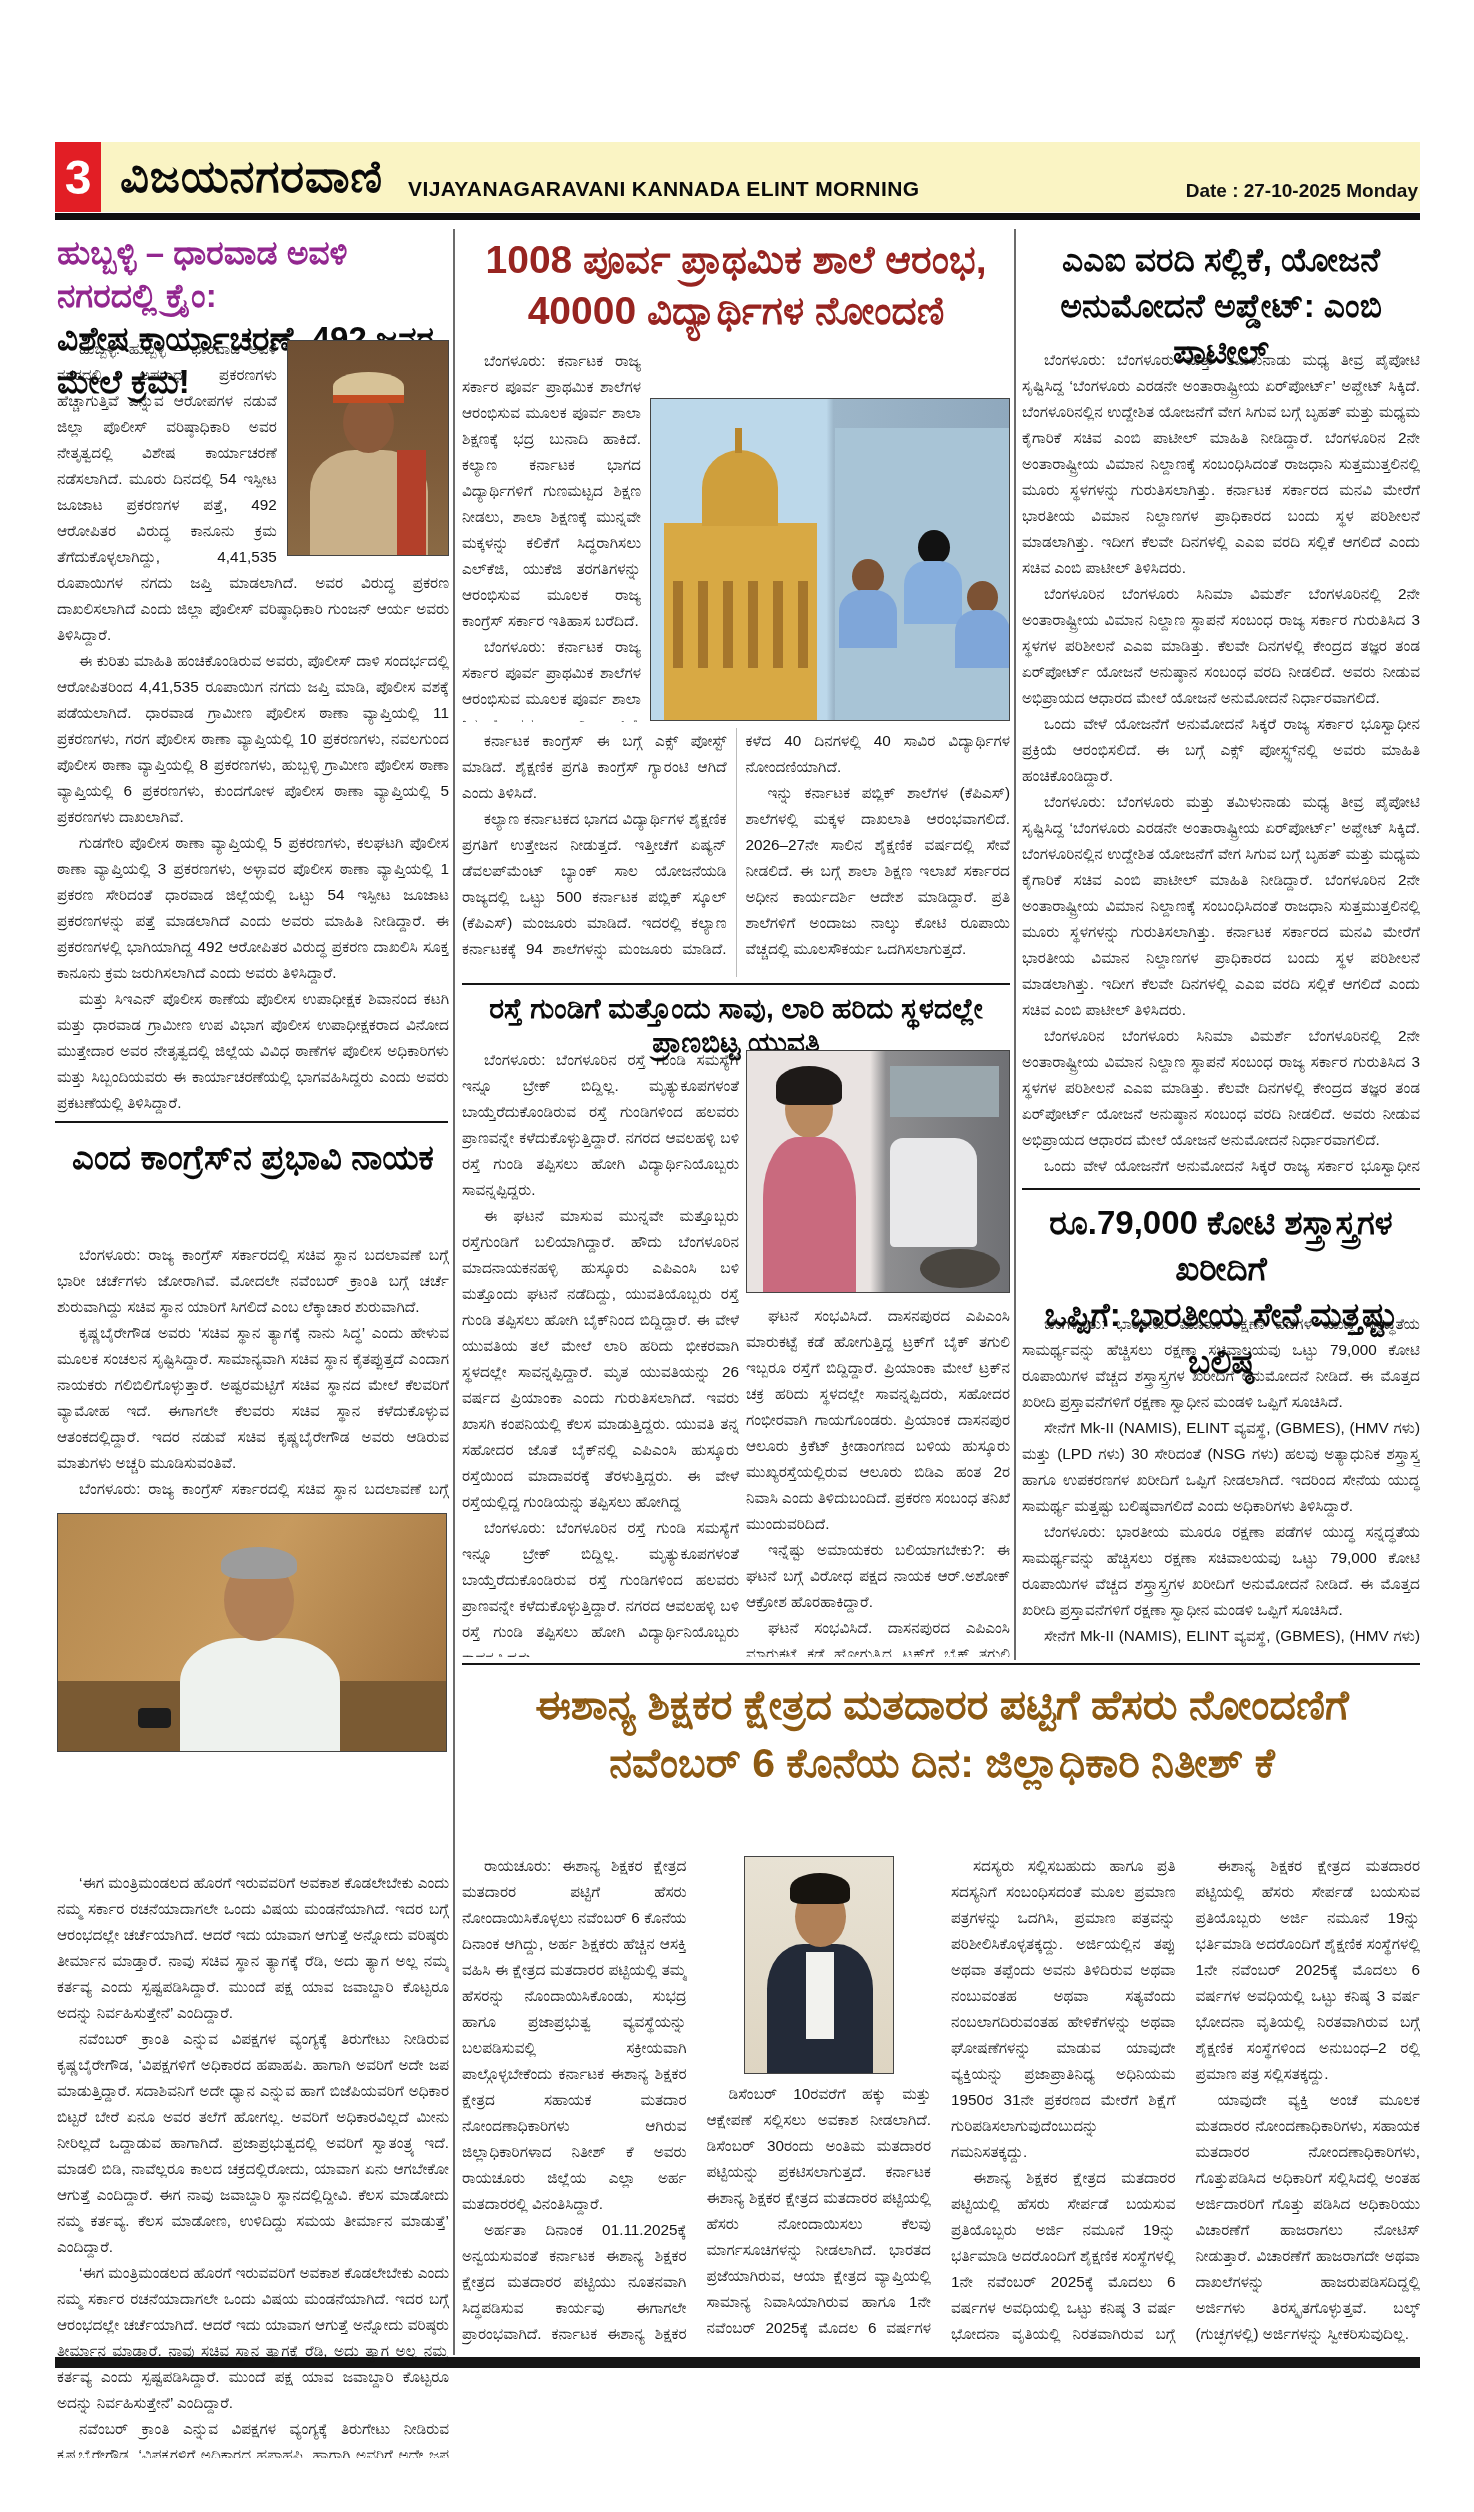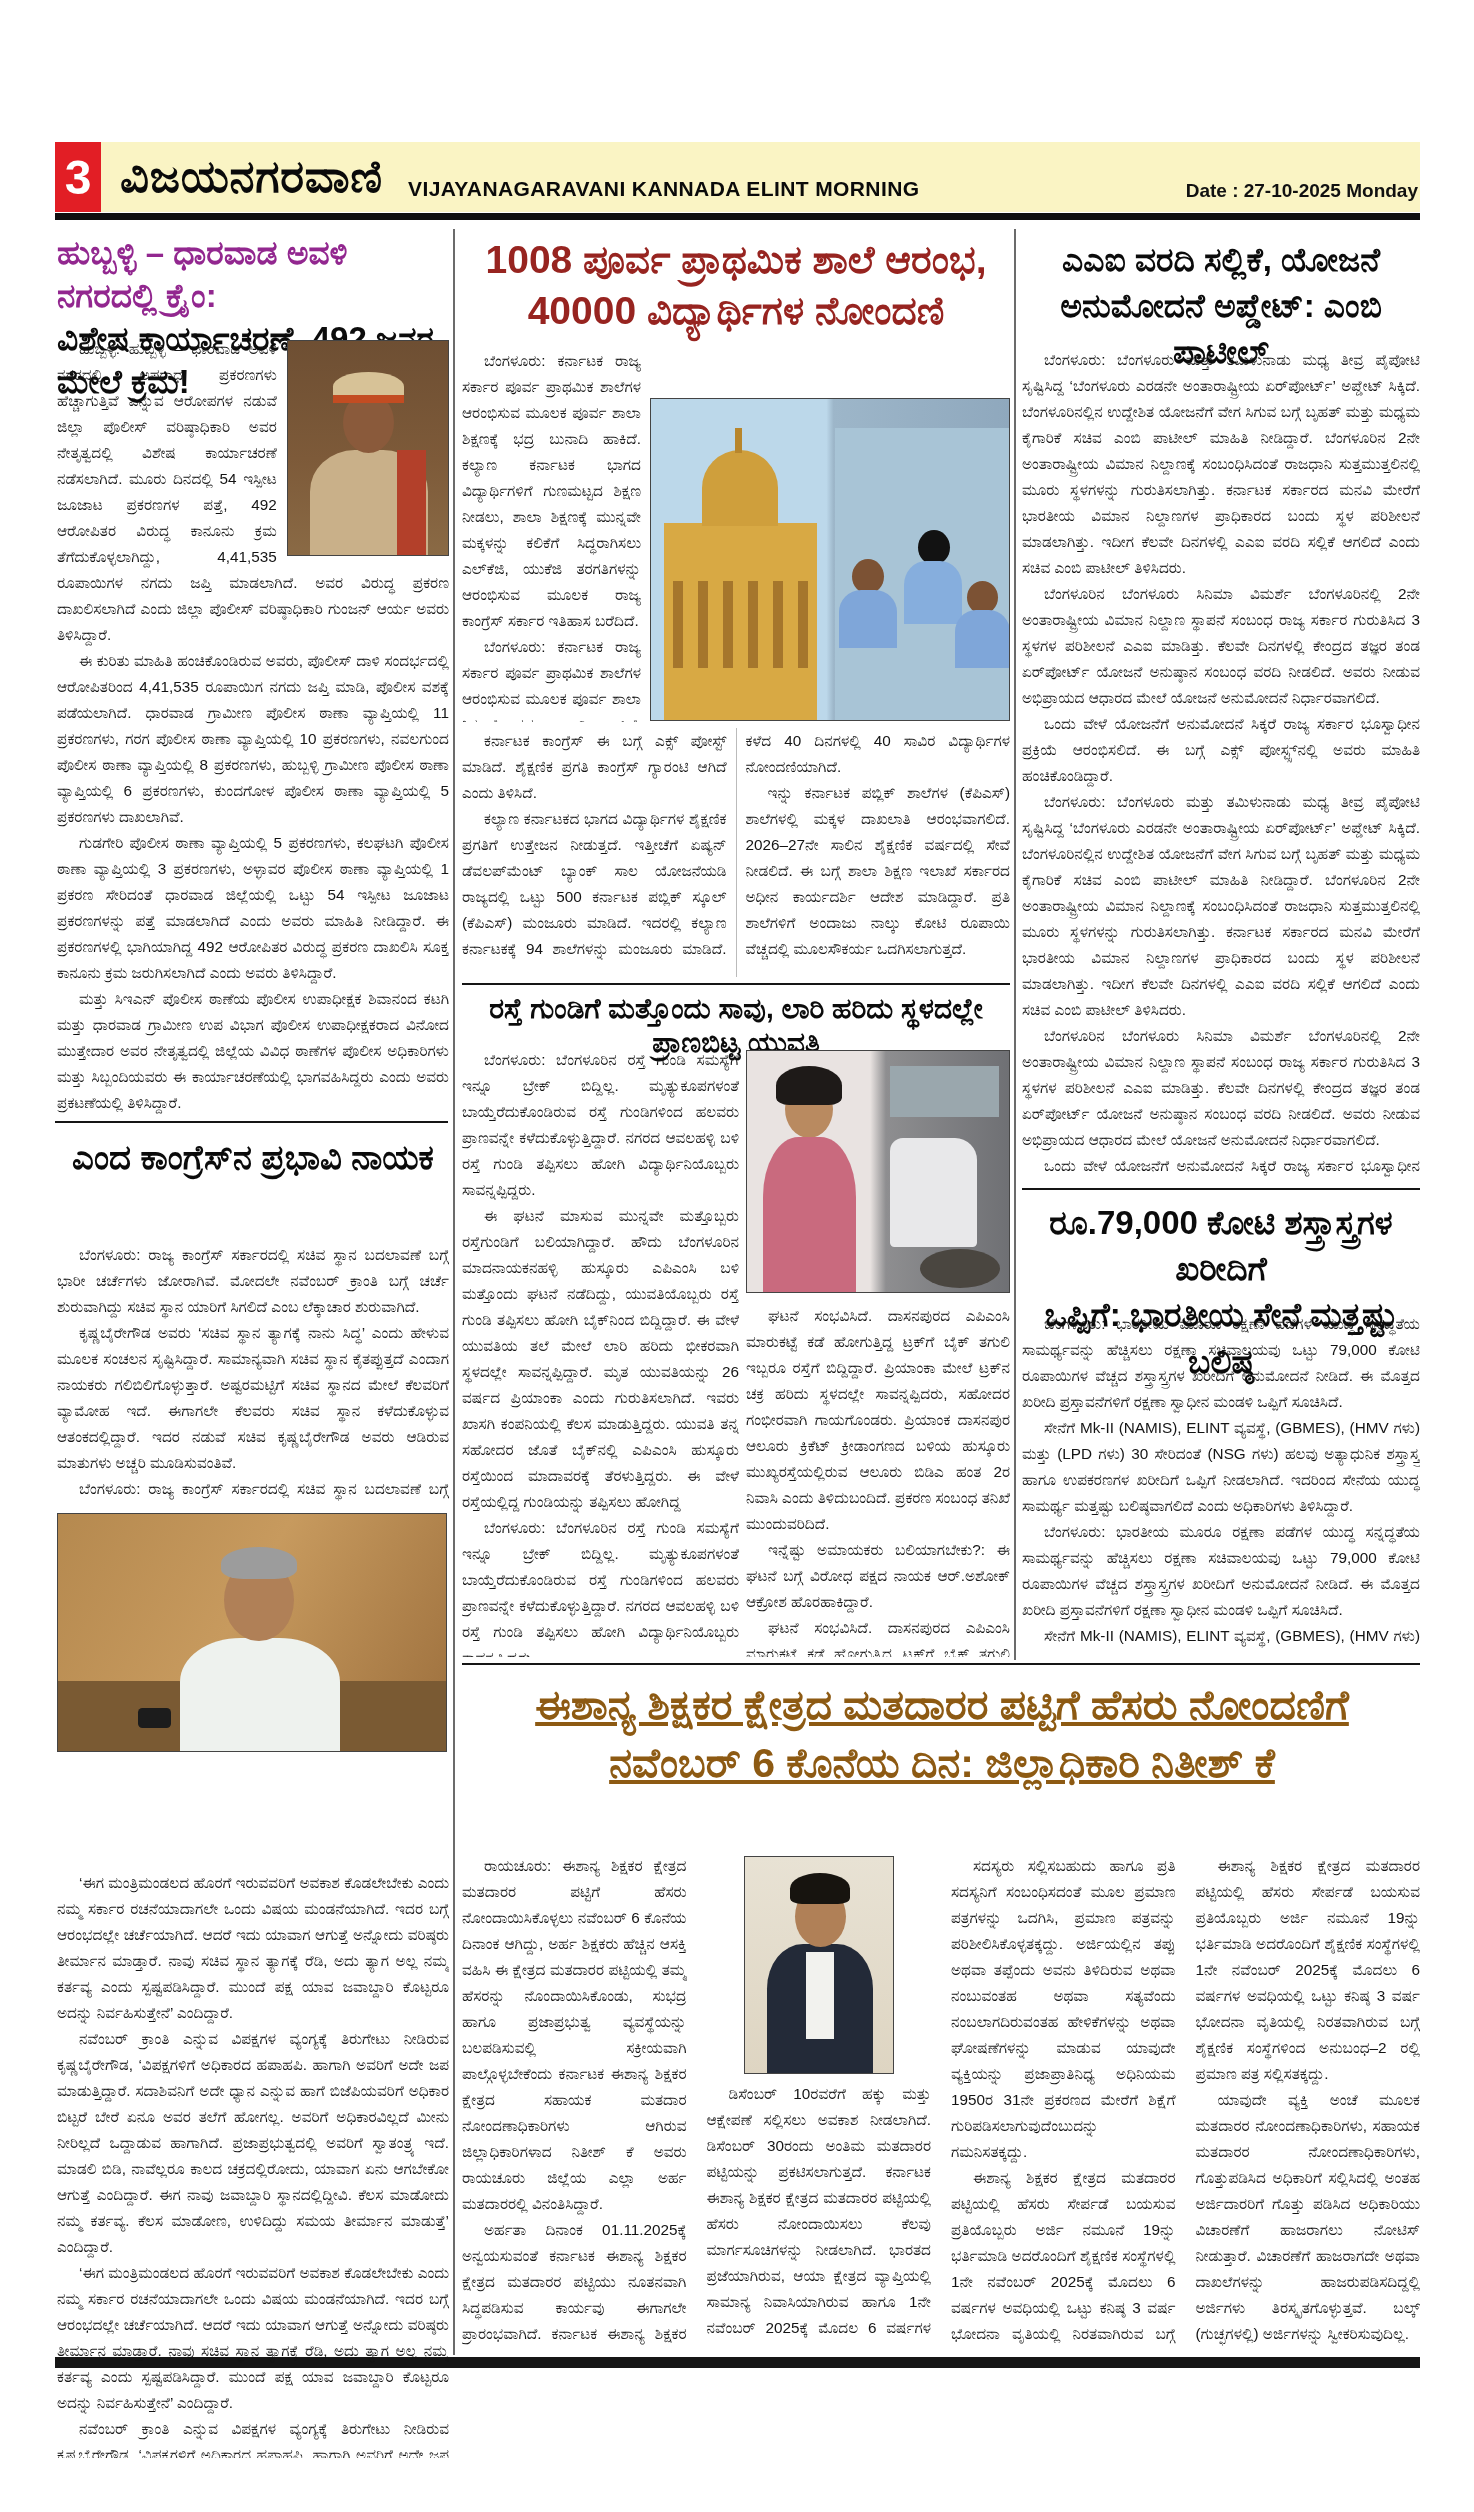--- a/index.html
+++ b/index.html
@@ -22,21 +22,21 @@
   
   .hl{font-weight:bold;line-height:1.28;text-align:center;}
   #hl-lt{left:57px;top:232px;width:392px;font-size:33px;text-align:left;line-height:1.3;}
   #hl-lt .l1{color:#92278f;}
   #hl-lt .l2{color:#0c0c0c;}
   #hl-ct{left:462px;top:234px;width:548px;font-size:39px;color:#972420;line-height:1.32;}
   #hl-rt{left:1022px;top:237px;width:398px;font-size:33px;color:#0b0b0b;line-height:1.4;}
   #hl-lb{left:57px;top:1135px;width:392px;font-size:34px;color:#0b0b0b;line-height:1.35;}
   #hl-cm{left:462px;top:992px;width:548px;font-size:28px;color:#0b0b0b;line-height:1.2;}
   #hl-rb{left:1022px;top:1200px;width:398px;font-size:33px;color:#0b0b0b;line-height:1.4;}
-  #hl-bot{left:466px;top:1676px;width:952px;font-size:41px;color:#8d5a13;line-height:1.42;text-decoration:underline;}
+  #hl-bot{left:466px;top:1676px;width:952px;font-size:41px;color:#8d5a13;line-height:1.42;}
   
   .body{font-size:15.3px;line-height:1.7;text-align:justify;overflow:hidden;color:#141414;}
   .body p{margin:0;text-indent:22px;}
   .cols2{column-count:2;column-gap:19px;column-rule:0.7px solid #bbb;}
   
   .photo{border:1.5px solid #444;box-sizing:border-box;overflow:hidden;position:absolute;}
   .head{position:absolute;border-radius:50%;background:#caa083;}
   .torso{position:absolute;border-radius:38% 38% 0 0;}
 </style>
 </head>

